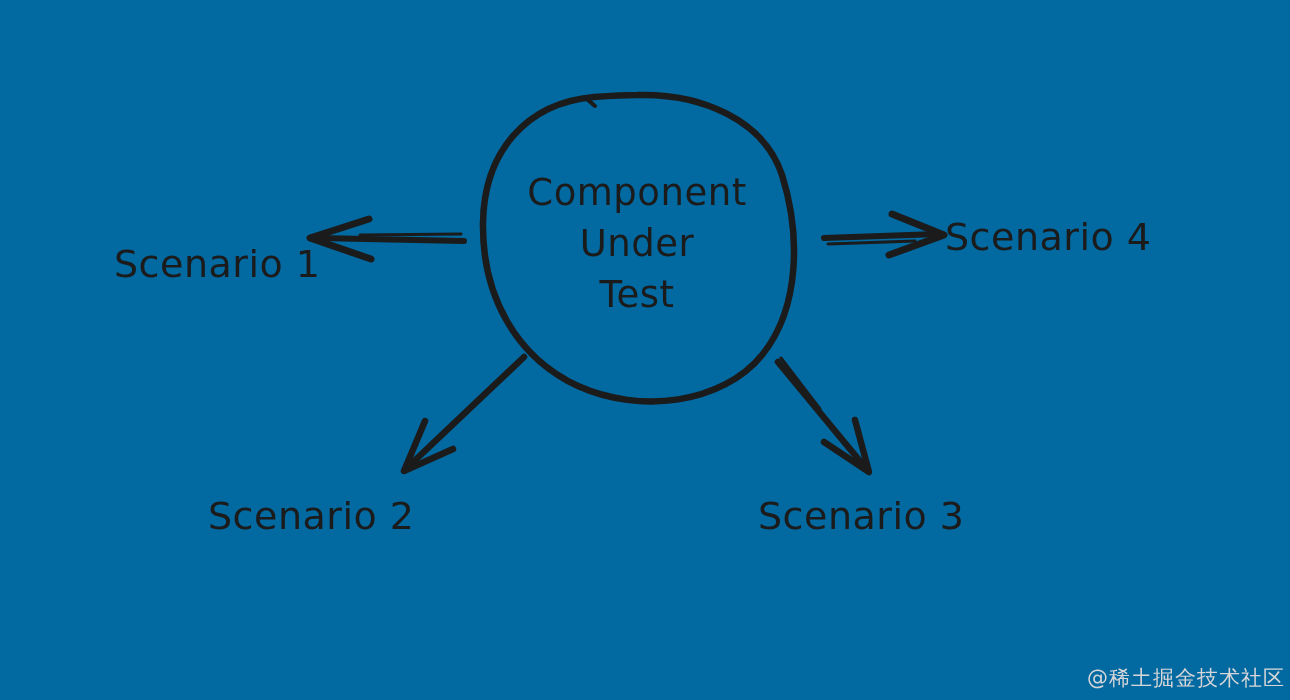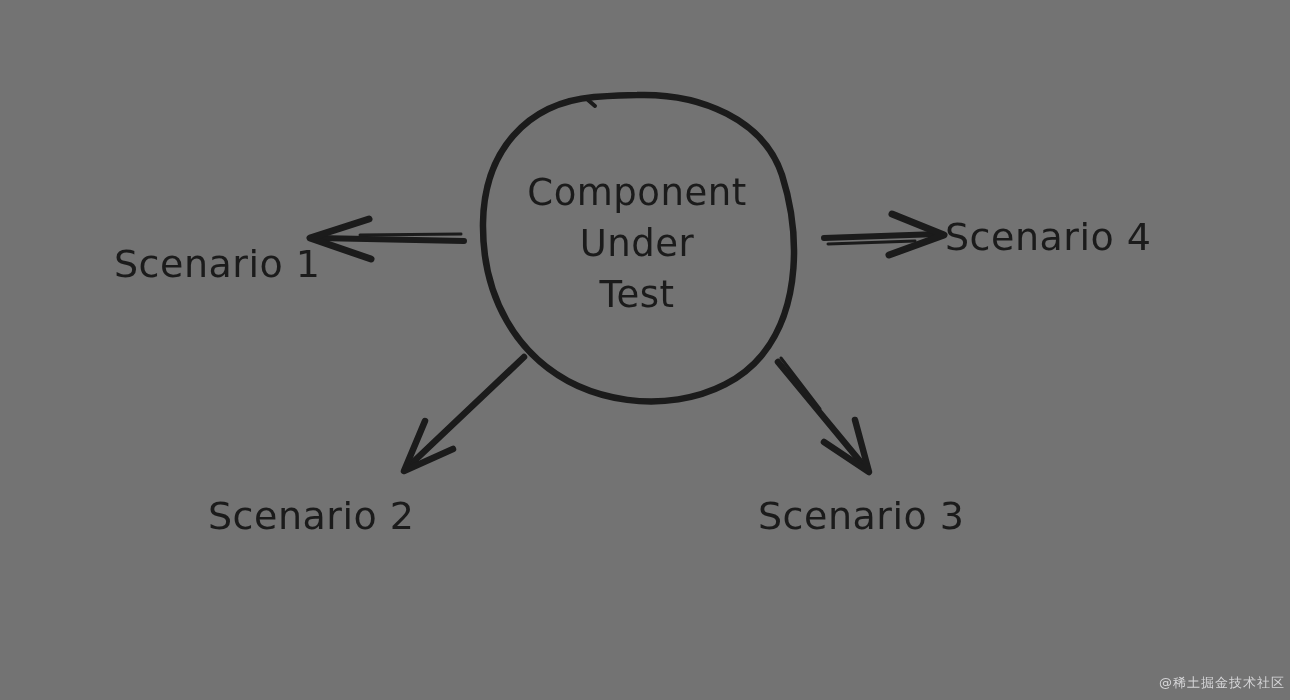--- a/index.html
+++ b/index.html
@@ -10,21 +10,21 @@
   body {
     width: 1290px;
     height: 700px;
     overflow: hidden;
     font-family: "DejaVu Sans", sans-serif;
   }
   #canvas-wrap {
     position: relative;
     width: 1290px;
     height: 700px;
-    background: #737373;
+    background: #0369a1;
     text-decoration: underline;
   }
   #diagram {
     position: absolute;
     top: 0;
     left: 0;
     width: 1290px;
     height: 700px;
     display: block;
   }
@@ -38,21 +38,21 @@
     font-size: 37px;
   }
   .edge-label {
     font-size: 38px;
   }
   #watermark {
     position: absolute;
     right: 5px;
     bottom: 8px;
     font-family: "DejaVu Sans", sans-serif;
-    font-size: 13px;
+    font-size: 21px;
     color: #d6d6d8;
     letter-spacing: 1px;
     white-space: nowrap;
     user-select: none;
   }
 </style>
 </head>
 <body>
 
 <div id="canvas-wrap">

